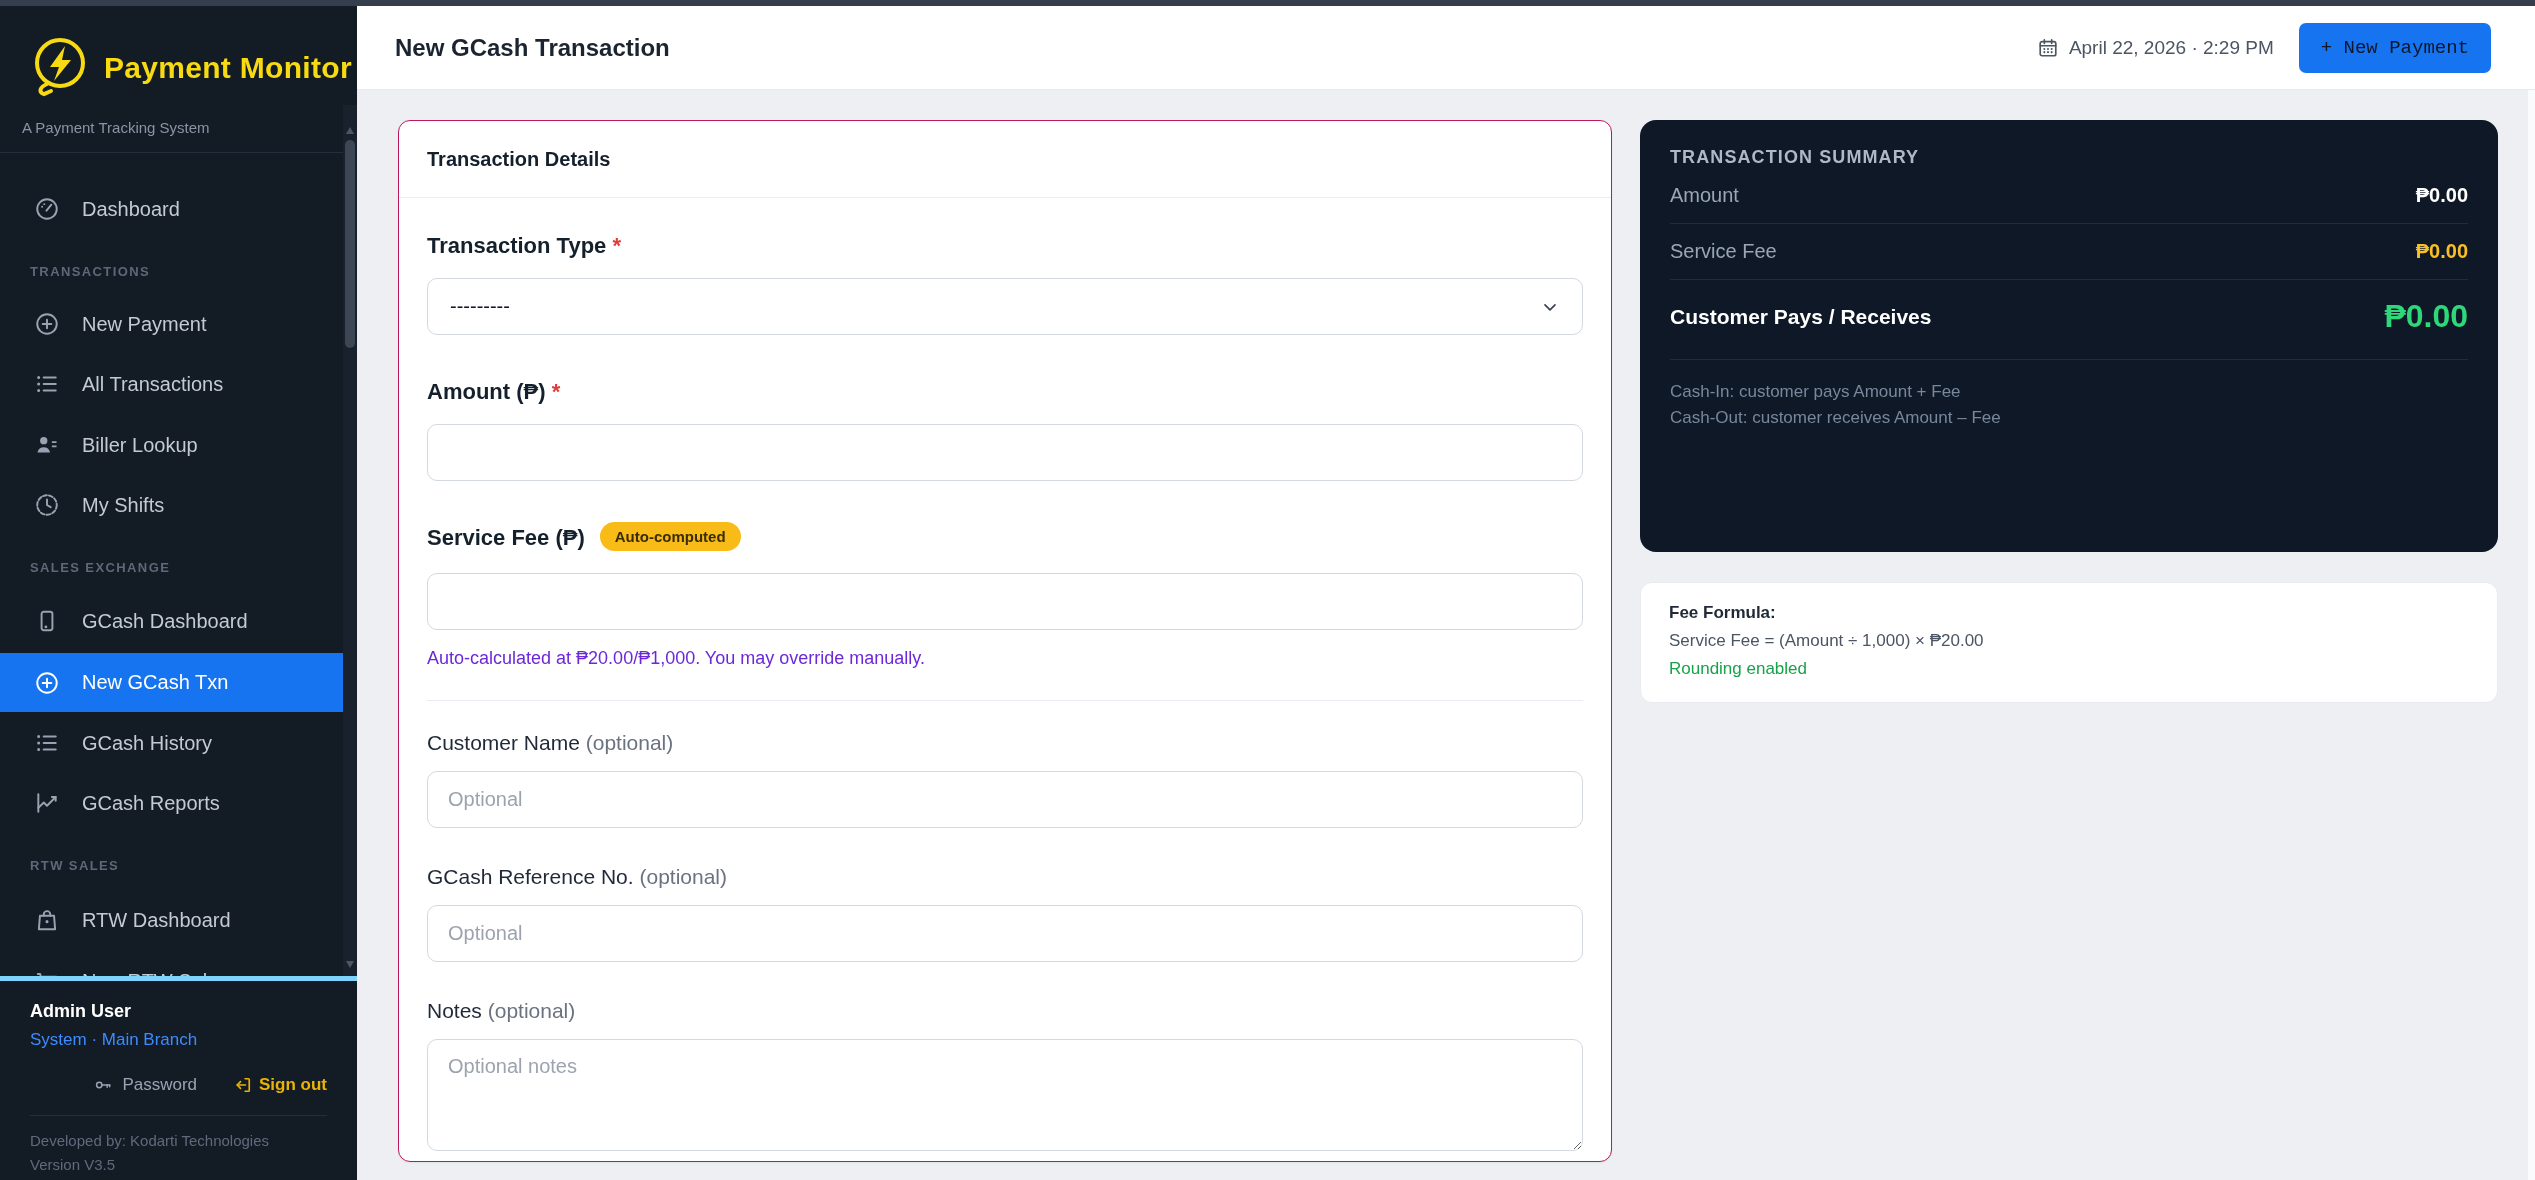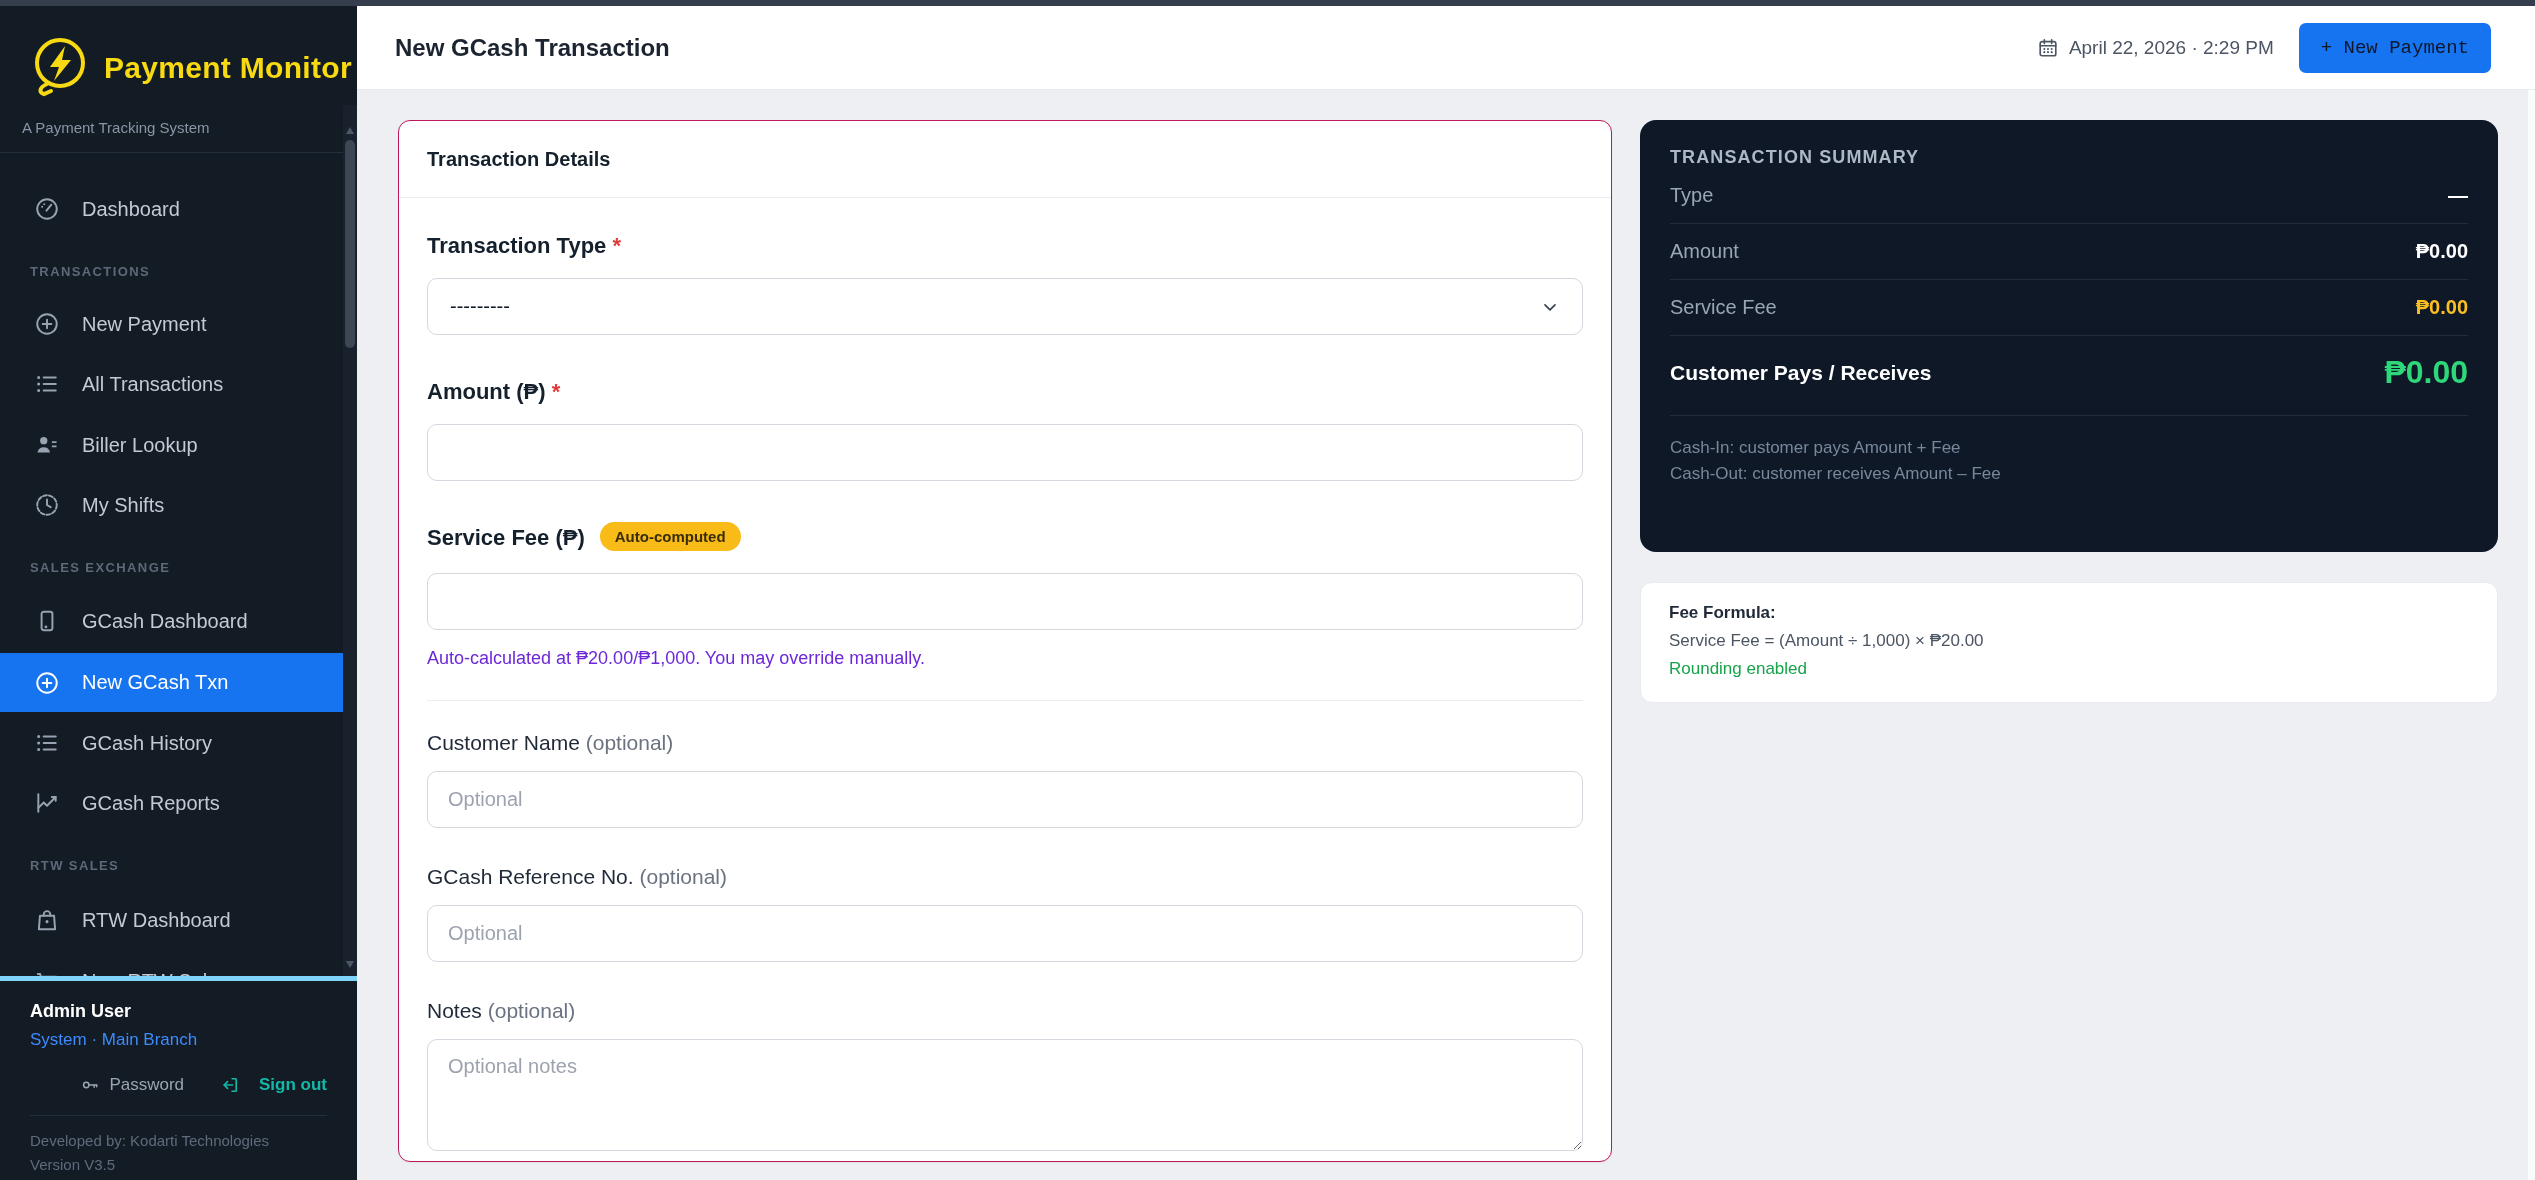--- a/index.html
+++ b/index.html
@@ -38,21 +38,21 @@
   .sb-down { position:absolute; right:3px; bottom:8px; width:0; height:0;
            border-left:4px solid transparent; border-right:4px solid transparent; border-top:7px solid #4c5667; }
 
   
   .sb-footer { position:absolute; left:0; bottom:0; width:357px; height:204px; background:#131b25;
                border-top:5px solid #7dd3fc; padding:20px 30px 0; z-index:10; }
   .f-name { font-size:18px; font-weight:bold; color:#ffffff; }
   .f-role { margin-top:8px; font-size:17px; color:#3e8bfd; cursor:pointer; }
   .f-links { margin-top:25px; display:flex; align-items:center; gap:36px; font-size:17px;justify-content:flex-end; }
   .f-pass { color:#9aa4b2; display:flex; align-items:center; gap:9px; cursor:pointer; }
-  .f-signout { color:#14b8a6; font-weight:bold; display:flex; align-items:center; gap:19px; cursor:pointer; }
+  .f-signout { color:#eab308; font-weight:bold; display:flex; align-items:center; gap:6px; cursor:pointer; }
   .f-links svg { width:20px; height:20px; }
   .f-div { margin-top:20px; border-top:1px solid #232e3d; }
   .f-dev { margin-top:16px; font-size:15px; color:#5f6b7c; }
   .f-ver { margin-top:7px; font-size:15px; color:#5f6b7c; }
 
   
   .header { position:absolute; left:357px; top:6px; width:2178px; height:84px; background:#ffffff;
             border-bottom:1px solid #e7eaee; z-index:30; }
   .h-title { position:absolute; left:38px; top:50%; transform:translateY(-50%);
              font-size:24px; font-weight:bold; color:#1b2430; }
@@ -359,24 +359,20 @@
     </div>
     <textarea class="ta mt-inp2" placeholder="Optional notes" style=""></textarea>
 
   </div>
 </section>
 
 <section class="sum-card">
   <div class="sum-title">TRANSACTION SUMMARY</div>
 
   <div class="sum-row">
-    <span class="sum-lbl">Type</span>
-    <span class="sum-val">—</span>
-  </div>
-  <div class="sum-row">
     <span class="sum-lbl">Amount</span>
     <span class="sum-val">₱0.00</span>
   </div>
   <div class="sum-row">
     <span class="sum-lbl">Service Fee</span>
     <span class="sum-val amber">₱0.00</span>
   </div>
   <div class="sum-row total">
     <span class="sum-lbl">Customer Pays / Receives</span>
     <span class="sum-val">₱0.00</span>

